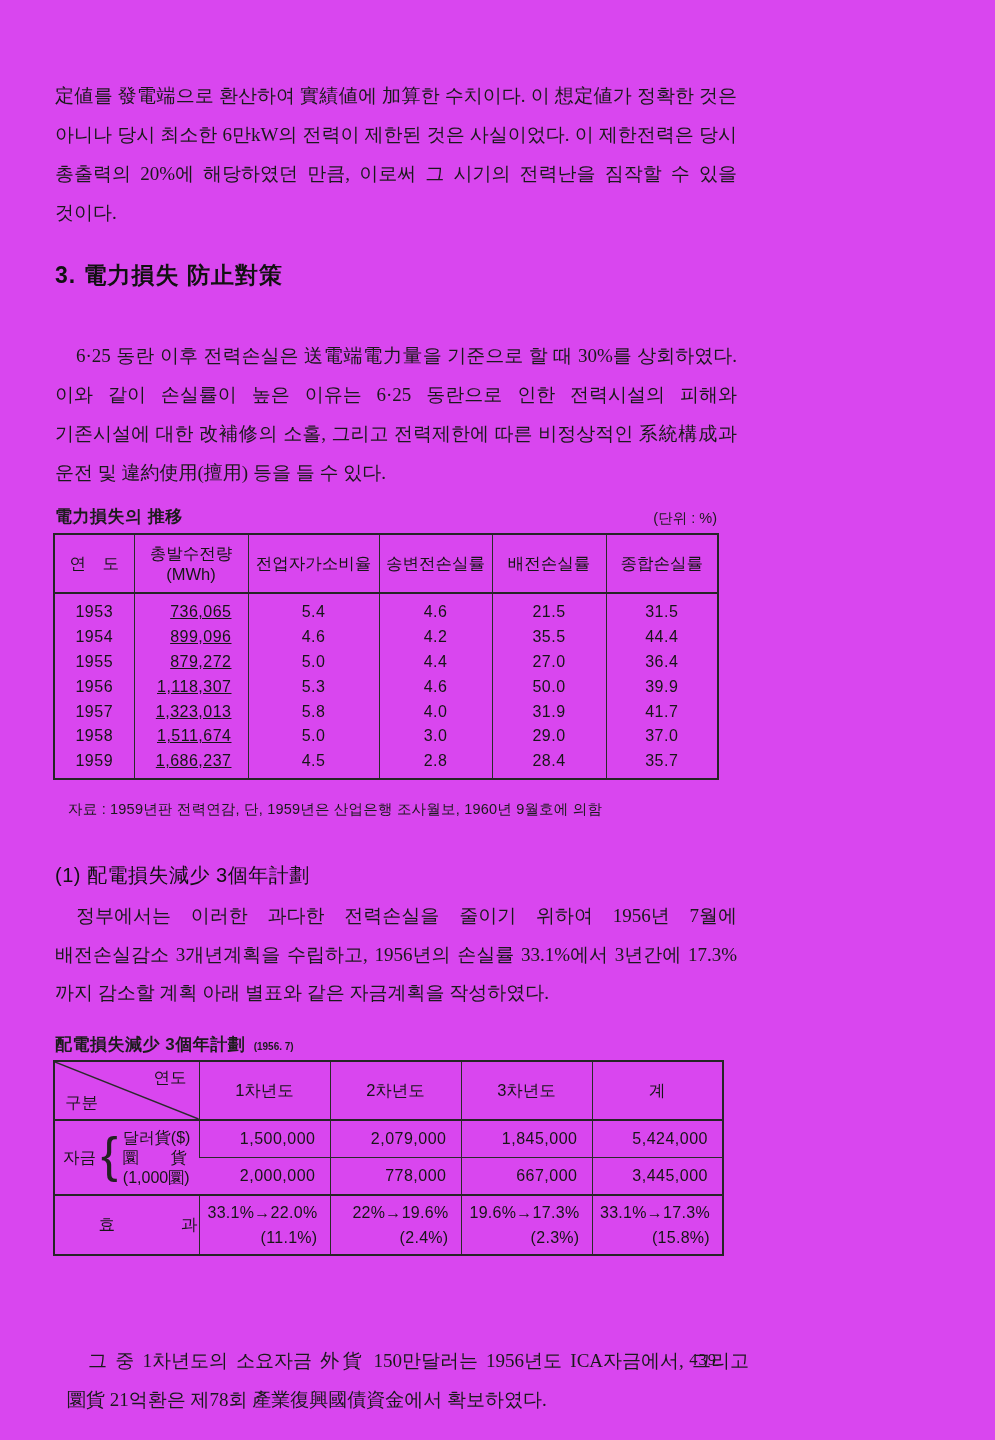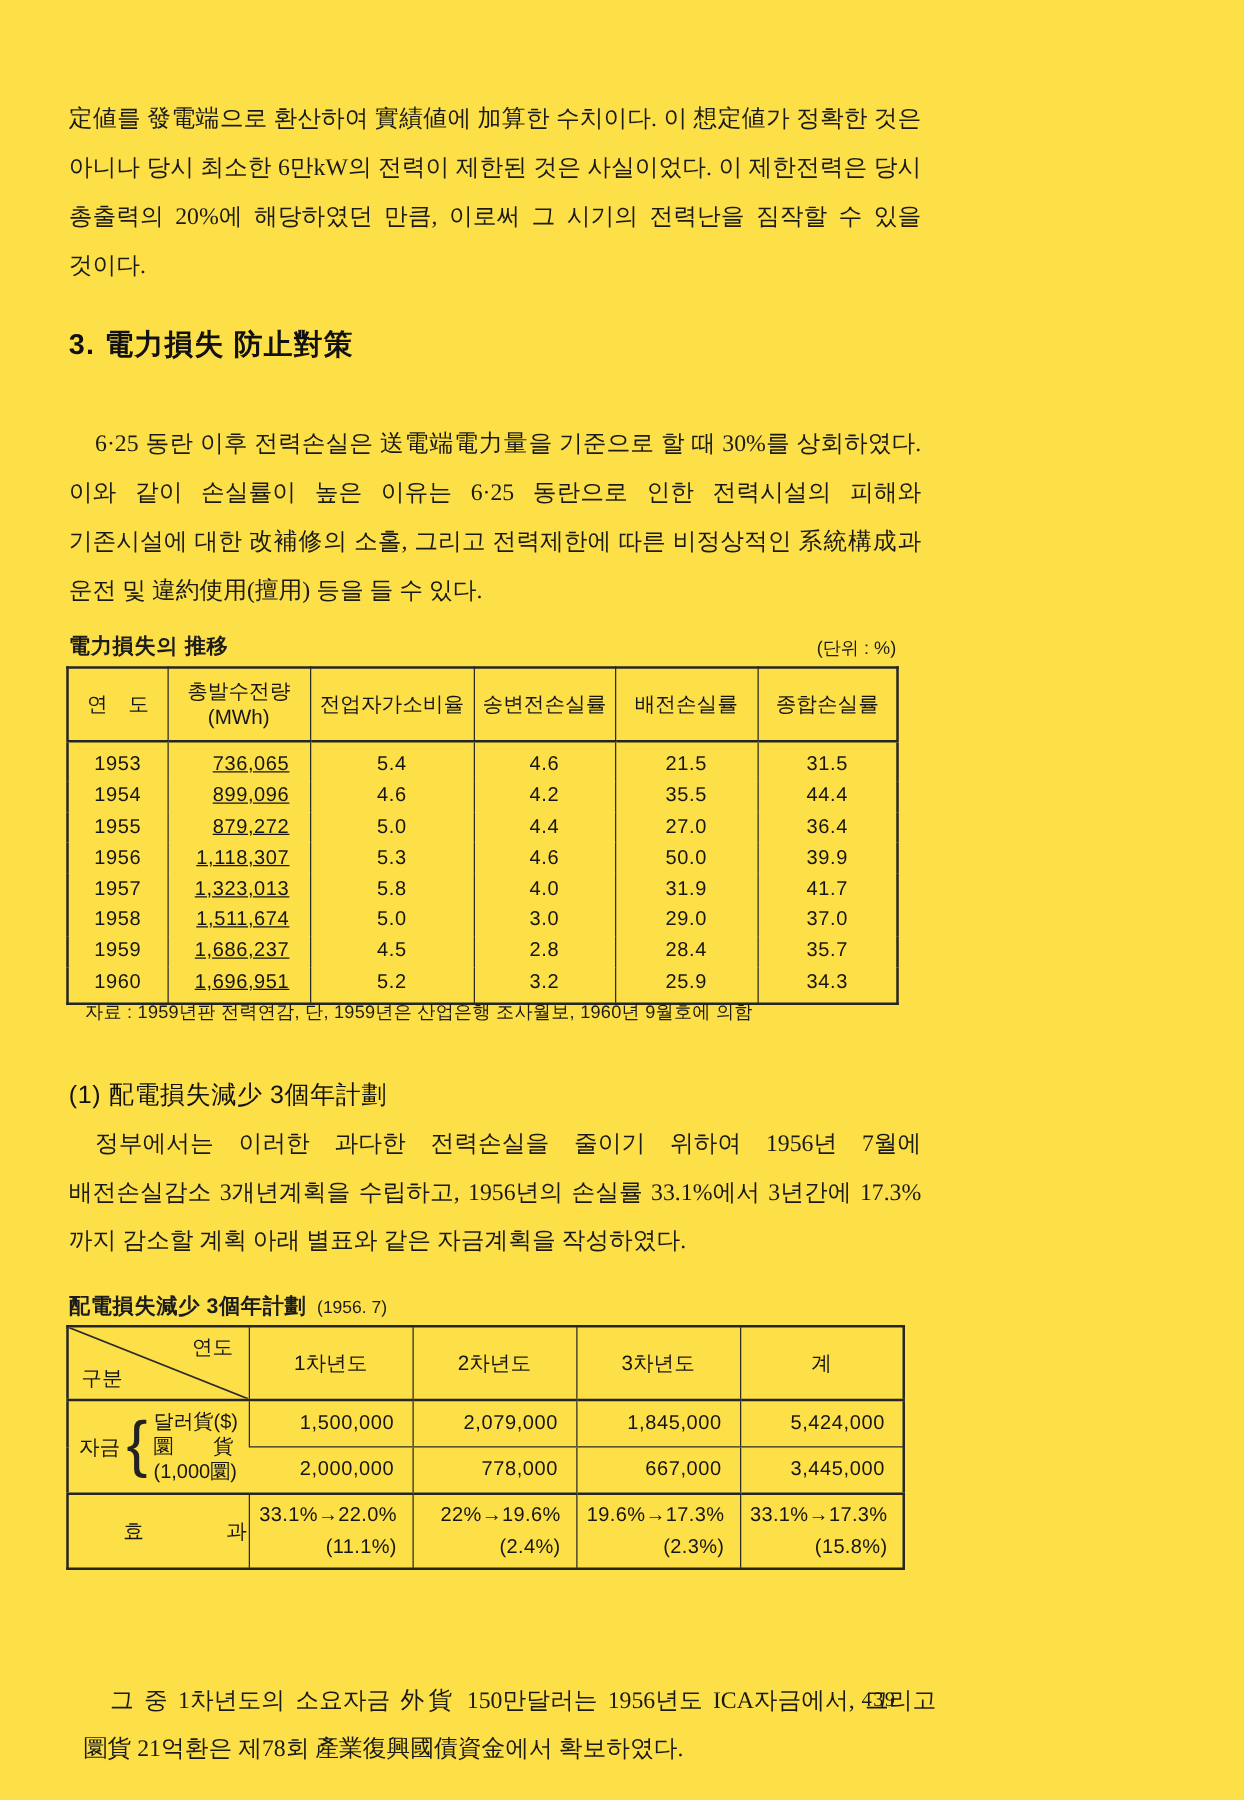--- a/index.html
+++ b/index.html
@@ -1,19 +1,19 @@
 <!DOCTYPE html>
 <html><head>
 <meta charset="utf-8">
 <style>
   html,body { margin:0; padding:0; background:#ffffff; }
   .page {
     position:relative;
     width:995px; height:1440px;
-    background:#fde047;
+    background:#d946ef;
     font-family:"Liberation Serif","DejaVu Serif",serif;
     color:#1c1c1c;
     overflow:hidden;
   }
   .para {
     position:absolute;
     left:55px; width:682px;
     font-size:19px; line-height:39px;
     text-align:justify;
     word-break:keep-all;
@@ -39,21 +39,21 @@
     font-family:"Liberation Sans","DejaVu Sans",sans-serif;
     gap:40px;
   }
   .tcap .cap-title { font-weight:700; font-size:17px; letter-spacing:0.5px; }
   .tcap .cap-unit  { font-weight:400; font-size:14.5px; }
   .cap2 {
     position:absolute; left:55px;
     font-family:"Liberation Sans","DejaVu Sans",sans-serif;
   }
   .cap2 .cap-title { font-weight:700; font-size:17px; letter-spacing:0.5px; }
-  .cap2 .cap-date  { font-weight:400; font-size:14px; margin-left:4px; }
+  .cap2 .cap-date  { font-weight:700; font-size:10px; margin-left:4px; }
   
   table {
     position:absolute;
     border-collapse:collapse;
     table-layout:fixed;
     font-family:"Liberation Sans","DejaVu Sans",sans-serif;
     color:#161616;
   }
   #loss-table { left:53px; top:533px; width:666px; }
   #loss-table th, #loss-table td { border-left:1px solid #2b2b2b; }
@@ -199,28 +199,20 @@
         <td>37.0</td>
       </tr>
       <tr>
         <td>1959</td>
         <td class="num">1,686,237</td>
         <td>4.5</td>
         <td>2.8</td>
         <td>28.4</td>
         <td>35.7</td>
       </tr>
-      <tr>
-        <td>1960</td>
-        <td class="num">1,696,951</td>
-        <td>5.2</td>
-        <td>3.2</td>
-        <td>25.9</td>
-        <td>34.3</td>
-      </tr>
     </tbody>
   </table>
 
   <div class="src-note" style="top:800px;">자료 : 1959년판 전력연감, 단, 1959년은 산업은행 조사월보, 1960년 9월호에 의함</div>
 
   <div class="h-sub" style="top:862px;">(1) 配電損失減少 3個年計劃</div>
 
   <div class="para indent" style="top:897px; line-height:38.5px;">정부에서는 이러한 과다한 전력손실을 줄이기 위하여 1956년 7월에 배전손실감소 3개년계획을 수립하고, 1956년의 손실률 33.1%에서 3년간에 17.3%까지 감소할 계획 아래 별표와 같은 자금계획을 작성하였다.</div>
 
   <div class="cap2" style="top:1033px;">

